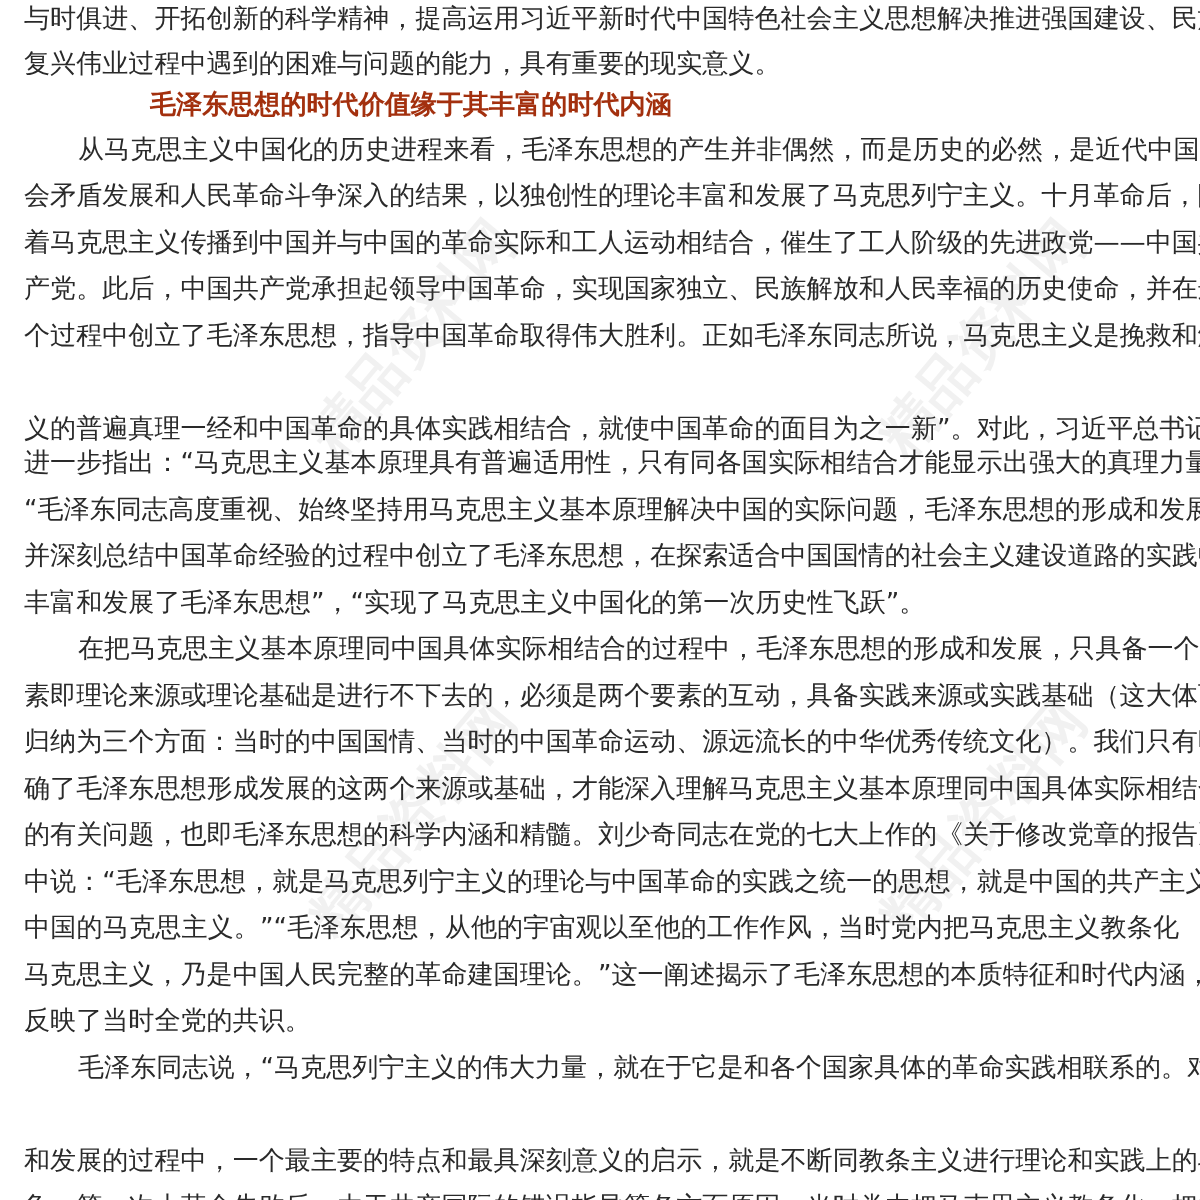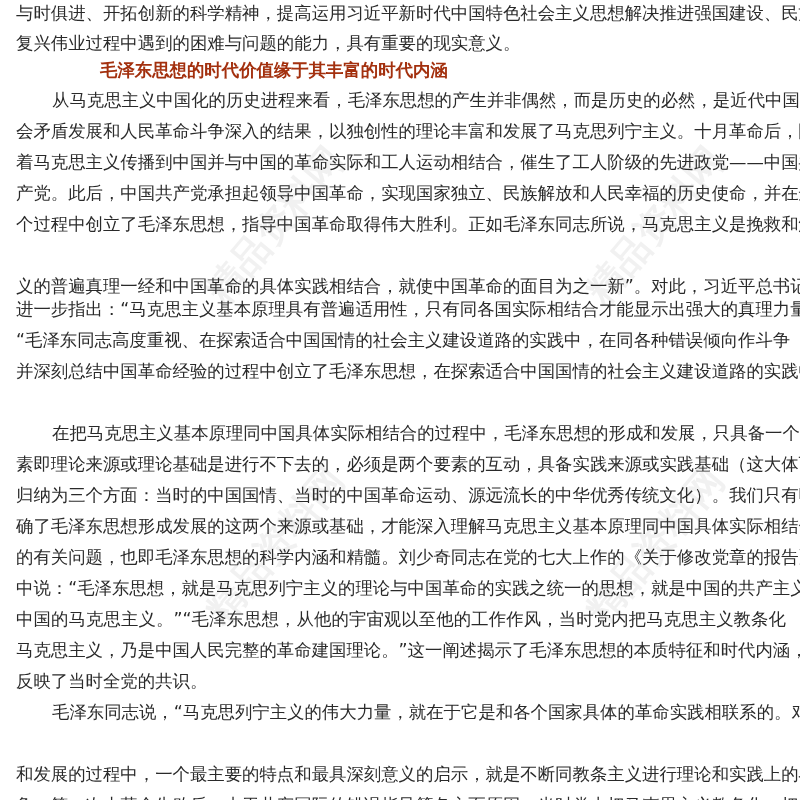--- a/index.html
+++ b/index.html
@@ -41,22 +41,23 @@
   <div class="line" style="top:1px">与时俱进、开拓创新的科学精神，提高运用习近平新时代中国特色社会主义思想解决推进强国建设、民族</div>
   <div class="line short" style="top:31px">复兴伟业过程中遇到的困难与问题的能力，具有重要的现实意义。</div>
   <div class="line heading" style="top:58px">毛泽东思想的时代价值缘于其丰富的时代内涵</div>
   <div class="line indent" style="top:88px">从马克思主义中国化的历史进程来看，毛泽东思想的产生并非偶然，而是历史的必然，是近代中国社</div>
   <div class="line" style="top:119px">会矛盾发展和人民革命斗争深入的结果，以独创性的理论丰富和发展了马克思列宁主义。十月革命后，随</div>
   <div class="line" style="top:150px">着马克思主义传播到中国并与中国的革命实际和工人运动相结合，催生了工人阶级的先进政党——中国共</div>
   <div class="line" style="top:181px">产党。此后，中国共产党承担起领导中国革命，实现国家独立、民族解放和人民幸福的历史使命，并在这</div>
   <div class="line" style="top:212px">个过程中创立了毛泽东思想，指导中国革命取得伟大胜利。正如毛泽东同志所说，马克思主义是挽救和解</div>
   <div class="line" style="top:274px">义的普遍真理一经和中国革命的具体实践相结合，就使中国革命的面目为之一新”。对此，习近平总书记</div>
   <div class="line" style="top:297px">进一步指出：“马克思主义基本原理具有普遍适用性，只有同各国实际相结合才能显示出强大的真理力量。”</div>
-  <div class="line" style="top:328px">“毛泽东同志高度重视、在探索适合中国国情的社会主义建设道路的实践中，在同各种错误倾向作斗争</div>
+  <div class="line" style="top:328px">“毛泽东同志高度重视、始终坚持用马克思主义基本原理解决中国的实际问题，毛泽东思想的形成和发展</div>
   <div class="line" style="top:359px">并深刻总结中国革命经验的过程中创立了毛泽东思想，在探索适合中国国情的社会主义建设道路的实践中</div>
+  <div class="line short" style="top:390px">丰富和发展了毛泽东思想”，“实现了马克思主义中国化的第一次历史性飞跃”。</div>
   <div class="line indent" style="top:421px">在把马克思主义基本原理同中国具体实际相结合的过程中，毛泽东思想的形成和发展，只具备一个要</div>
   <div class="line" style="top:452px">素即理论来源或理论基础是进行不下去的，必须是两个要素的互动，具备实践来源或实践基础（这大体可</div>
   <div class="line" style="top:483px">归纳为三个方面：当时的中国国情、当时的中国革命运动、源远流长的中华优秀传统文化）。我们只有明</div>
   <div class="line" style="top:514px">确了毛泽东思想形成发展的这两个来源或基础，才能深入理解马克思主义基本原理同中国具体实际相结合</div>
   <div class="line" style="top:545px">的有关问题，也即毛泽东思想的科学内涵和精髓。刘少奇同志在党的七大上作的《关于修改党章的报告》</div>
   <div class="line" style="top:576px">中说：“毛泽东思想，就是马克思列宁主义的理论与中国革命的实践之统一的思想，就是中国的共产主义，</div>
   <div class="line" style="top:607px">中国的马克思主义。”“毛泽东思想，从他的宇宙观以至他的工作作风，当时党内把马克思主义教条化</div>
   <div class="line short" style="top:669px">反映了当时全党的共识。</div>
   <div class="line" style="top:638px">马克思主义，乃是中国人民完整的革命建国理论。”这一阐述揭示了毛泽东思想的本质特征和时代内涵，</div>
   <div class="line indent" style="top:700px">毛泽东同志说，“马克思列宁主义的伟大力量，就在于它是和各个国家具体的革命实践相联系的。对</div>

